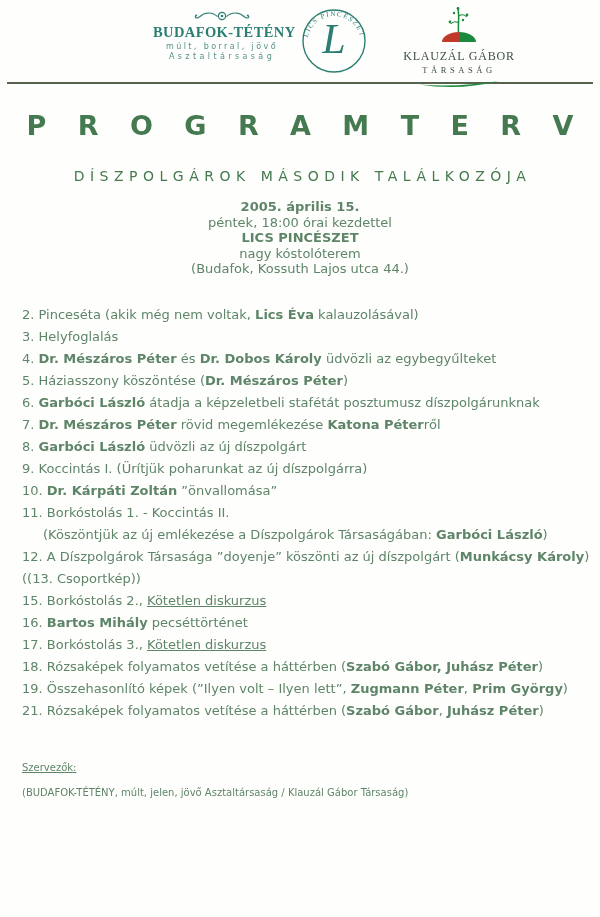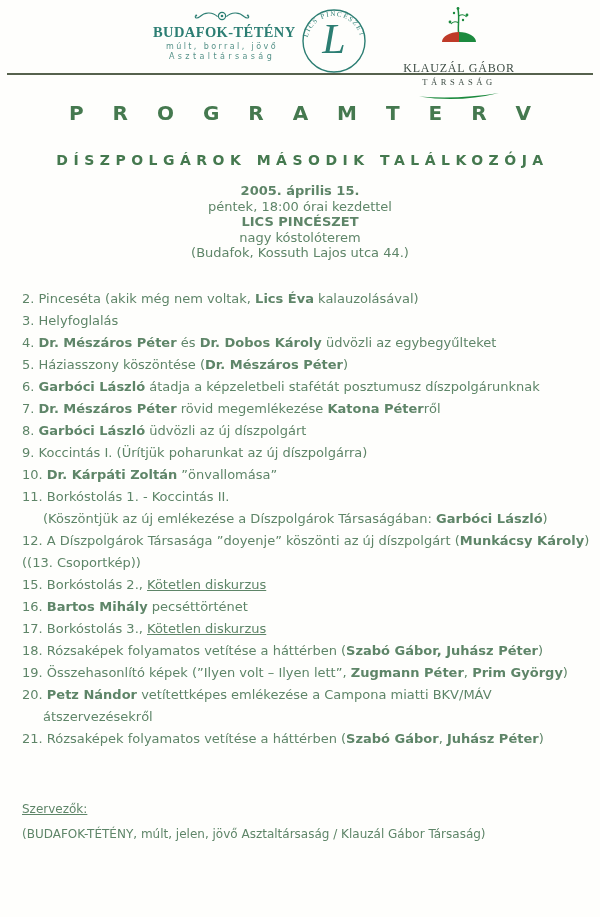--- a/index.html
+++ b/index.html
@@ -16,66 +16,66 @@
   *{box-sizing:border-box;}
   html,body{margin:0;padding:0;}
   body{
     width:600px;height:917px;overflow:hidden;
     background:var(--paper);
     font-family:"DejaVu Sans",sans-serif;
     color:var(--body);
   }
   
   .header{
-    position:relative;height:75px;margin:0 7px;
+    position:relative;height:84px;margin:0 7px;
     border-bottom:2px solid var(--rule);
   }
   .logo{position:absolute;text-align:center;}
   .logo-budafok{left:146px;top:9px;width:138px;}
   .logo-budafok .ornament{display:block;margin:0 auto 1px auto;}
   .b-name{
     font-family:"Liberation Serif",serif;font-weight:bold;
     font-size:14.5px;letter-spacing:.4px;color:var(--teal);
     white-space:nowrap;
   }
   .b-sub{font-size:8px;color:var(--teal-light);letter-spacing:2.4px;white-space:nowrap;margin-top:1px;}
   .b-sub2{letter-spacing:3.4px;}
   .logo-lics{left:291px;top:5px;width:72px;height:72px;}
   .logo-klauzal{left:387px;top:5px;width:130px;}
   .k-line1{
     font-family:"Liberation Serif",serif;font-size:12px;
-    letter-spacing:.8px;color:var(--ktext);white-space:nowrap;margin-top:14px;
+    letter-spacing:.8px;color:var(--ktext);white-space:nowrap;margin-top:2px;
   }
   .k-line2{
     font-family:"Liberation Serif",serif;font-size:8.5px;
     letter-spacing:3.6px;color:var(--ktext);white-space:nowrap;margin-top:1px;
   }
   .lics-text{font-family:"Liberation Serif",serif;}
   
   .title{
     margin:26px 0 0 0;padding-left:11px;
-    text-align:center;font-size:20px;font-weight:bold;
+    text-align:center;font-size:27px;font-weight:bold;
     letter-spacing:11px;color:var(--accent);white-space:nowrap;
   }
   .subtitle{
     margin:27px 0 0 0;padding-left:5px;
-    text-align:center;font-size:14px;font-weight:bold;
+    text-align:center;font-size:14px;font-weight:normal;
     letter-spacing:5.5px;color:var(--accent);white-space:nowrap;
   }
   
   .event{margin-top:15px;text-align:center;font-size:13px;line-height:15.6px;color:var(--body);}
   .event .strong{font-weight:bold;}
   
   .program{margin:27px 14px 0 22px;font-size:13px;line-height:22px;}
   .program .line{white-space:nowrap;}
   .program .cont{padding-left:21px;}
   .b{font-weight:bold;}
   .u{text-decoration:underline;}
   
-  .footer{margin:48px 0 0 22px;font-size:12px;line-height:23px;}
+  .footer{margin:34px 0 0 22px;font-size:10px;line-height:23px;}
   .org-text{margin-top:2px;}
 </style>
 </head>
 <body>
 
 <div>
 
   <div class="header">
 
     <div class="logo logo-budafok">
@@ -184,24 +184,20 @@
       <div class="program-item">
         <div class="line"><span>17.&nbsp;</span><span>Borkóstolás 3., </span><span class="u">Kötetlen diskurzus</span></div>
       </div>
       <div class="program-item">
         <div class="line"><span>18.&nbsp;</span><span>Rózsaképek folyamatos vetítése a háttérben (</span><span class="b">Szabó Gábor, Juhász Péter</span><span>)</span></div>
       </div>
       <div class="program-item">
         <div class="line"><span>19.&nbsp;</span><span>Összehasonlító képek (”Ilyen volt – Ilyen lett”, </span><span class="b">Zugmann Péter</span><span>, </span><span class="b">Prim György</span><span>)</span></div>
       </div>
       <div class="program-item">
-        <div class="line"><span>20.&nbsp;</span><span class="b">Petz Nándor</span><span> vetítettképes emlékezése a Campona miatti BKV/MÁV</span></div>
-        <div class="line cont"><span>átszervezésekről</span></div>
-      </div>
-      <div class="program-item">
         <div class="line"><span>21.&nbsp;</span><span>Rózsaképek folyamatos vetítése a háttérben (</span><span class="b">Szabó Gábor</span><span>, </span><span class="b">Juhász Péter</span><span>)</span></div>
       </div>
     </div>
 
   <div class="footer">
     <div><span class="u">Szervezők:</span></div>
     <div class="org-text">(BUDAFOK-TÉTÉNY, múlt, jelen, jövő Asztaltársaság / Klauzál Gábor Társaság)</div>
   </div>
 
 </div>

